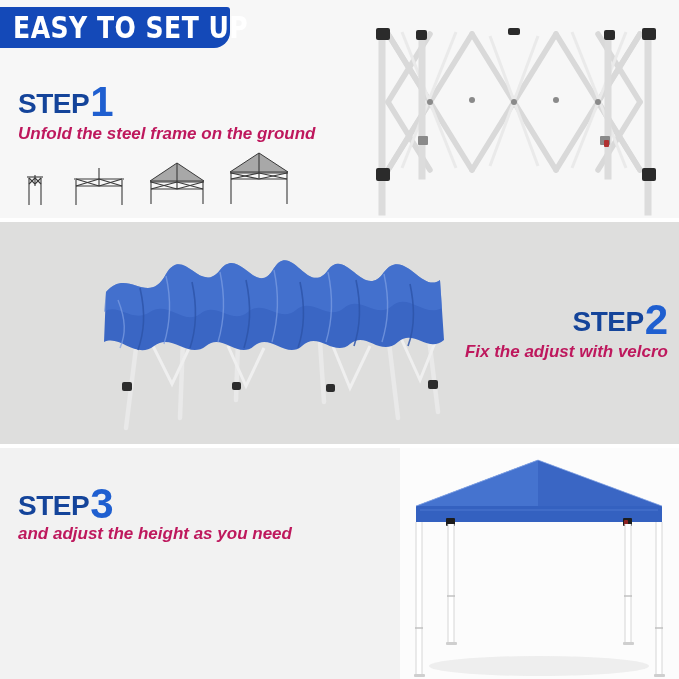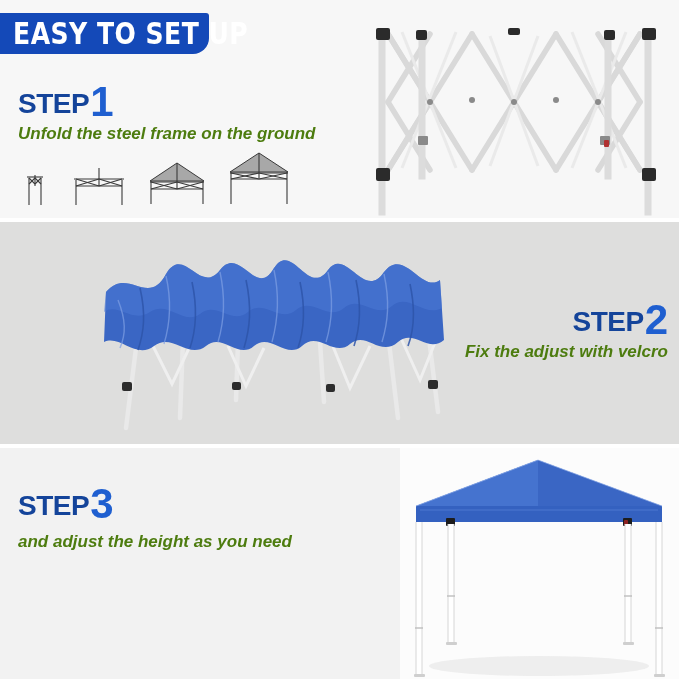--- a/index.html
+++ b/index.html
@@ -13,22 +13,22 @@
   .page{position:relative;width:679px;height:679px;overflow:hidden;background:#fff;}
 
   
   .panel{position:absolute;left:0;width:679px;overflow:hidden;}
   #panel-1{top:0;height:218px;background:#f7f7f7;}
   #panel-2{top:222px;height:222px;background:#dededd;}
   #panel-3{top:448px;height:231px;background:#f2f2f2;}
 
   
   .banner{
-    position:absolute;left:0;top:13px;
-    width:209px;height:41px;
+    position:absolute;left:0;top:7px;
+    width:230px;height:41px;
     background:#1449b8;
     border-top-right-radius:3px;
     border-bottom-right-radius:16px;
     display:flex;align-items:center;
   }
   .banner-text{
     color:#ffffff;
     font-family:"Liberation Sans Narrow","DejaVu Sans Condensed","Liberation Sans",sans-serif;
     font-weight:bold;
     font-size:30px;
@@ -57,21 +57,21 @@
   .step-num{
     color:#1f5fd0;
     font-weight:bold;
     font-size:42px;
     line-height:0.8;
     margin-left:1px;
     position:relative;
     top:3px;
   }
   .step-desc{
-    color:#4d7c0f;
+    color:#be185d;
     font-style:italic;
     font-weight:bold;
     font-size:17px;
     line-height:1.42;
     white-space:nowrap;
     margin-top:4px;
   }
   #step-2-block{right:11px;text-align:right;}
   #step-2-block .step-head{justify-content:flex-end;}
 
@@ -301,21 +301,21 @@
 
   <div class="panel" id="panel-3">
 
     <div class="photo-bg-white"></div>
 
     <div class="step-block" style="left:18px;top:36px;">
       <div class="step-head">
         <span class="step-word">STEP</span>
         <span class="step-num">3</span>
       </div>
-      <div class="step-desc" style="margin-top:10px;">and adjust the height as you need</div>
+      <div class="step-desc" style="margin-top:2px;">and adjust the height as you need</div>
     </div>
 
     <div class="photo" id="photo-canopy">
       <svg width="279" height="231" viewBox="0 0 279 231">
         <rect width="279" height="231" fill="#fcfcfc"></rect>
 
         <polygon points="138,12 262,58 262,74 16,74 16,58" fill="#3a66c4"></polygon>
         <polygon points="138,12 262,58 138,70 16,58" fill="#3a66c4"></polygon>
         <polygon points="138,12 138,70 16,58" fill="#4573cf"></polygon>
         <polygon points="16,58 138,70 262,58 262,74 16,74" fill="#3461c0"></polygon>

